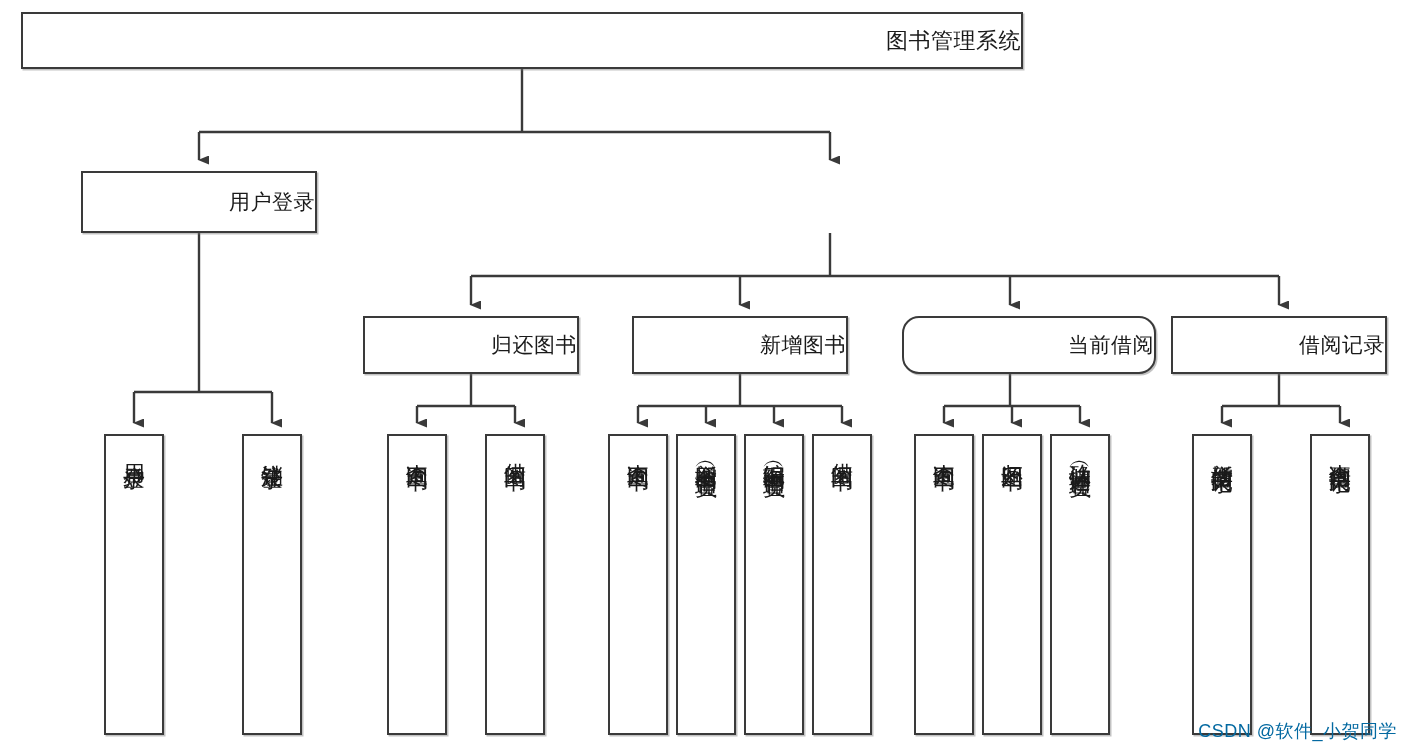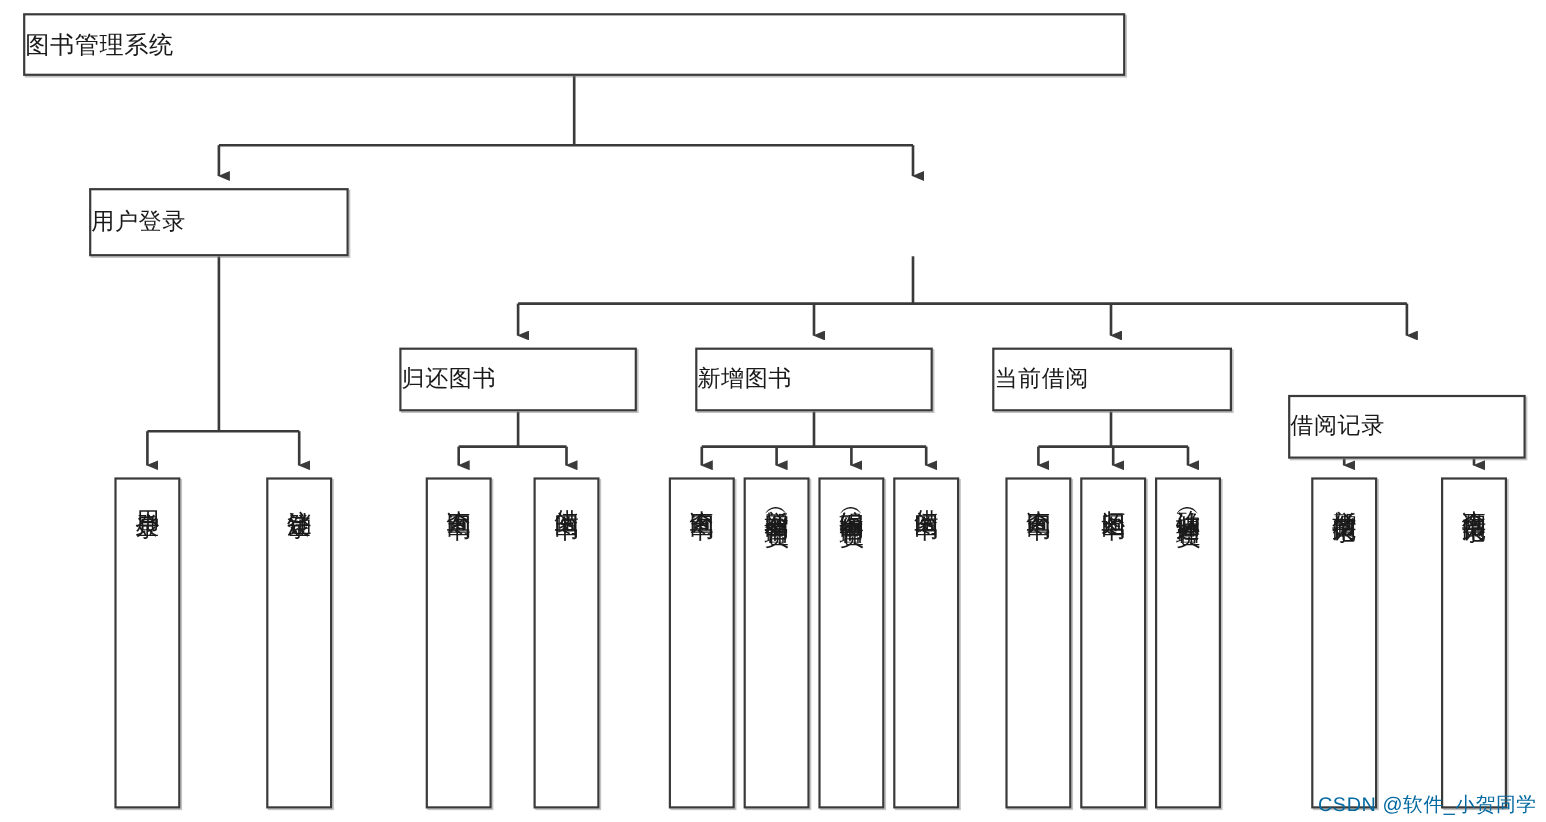--- a/index.html
+++ b/index.html
@@ -24,21 +24,21 @@
     width: 1405px;
     height: 747px;
   }
   .node {
     position: absolute;
     box-sizing: border-box;
     background: #ffffff;
     border: 2.5px solid #3a3a3a;
     display: flex;
     align-items: center;
-    justify-content: flex-start;
+    justify-content: flex-end;
     color: #1a1a1a;
     box-shadow: 1.5px 1.5px 0 rgba(120,120,120,0.45);
   }
   .node .lbl {
     display: block;
     text-align: center;
     line-height: 1.18;
     white-space: pre;
   }
   .node.horiz .lbl {
@@ -131,24 +131,24 @@
   <div class="node horiz" style="left:81px; top:171px; width:236px; height:62px;">
     <span class="lbl">用户登录</span>
   </div>
 
   <div class="node horiz" style="left:363px; top:316px; width:216px; height:58px;">
     <span class="lbl">归还图书</span>
   </div>
   <div class="node horiz" style="left:632px; top:316px; width:216px; height:58px;">
     <span class="lbl">新增图书</span>
   </div>
-  <div class="node horiz" style="left:902px; top:316px; width:218px; height:58px;">
+  <div class="node horiz" style="left:902px; top:316px; width:254px; height:58px;border-radius:17px;">
     <span class="lbl">当前借阅</span>
   </div>
-  <div class="node horiz" style="left:1171px; top:316px; width:216px; height:58px;margin-top:43px;">
+  <div class="node horiz" style="left:1171px; top:316px; width:216px; height:58px;">
     <span class="lbl">借阅记录</span>
   </div>
 
   <div class="node vert" style="left:104px; top:434px; width:60px; height:301px;">
     <span class="lbl">用户登录</span>
   </div>
   <div class="node vert" style="left:242px; top:434px; width:60px; height:301px;">
     <span class="lbl">注销登录</span>
   </div>
   <div class="node vert" style="left:387px; top:434px; width:60px; height:301px;">

